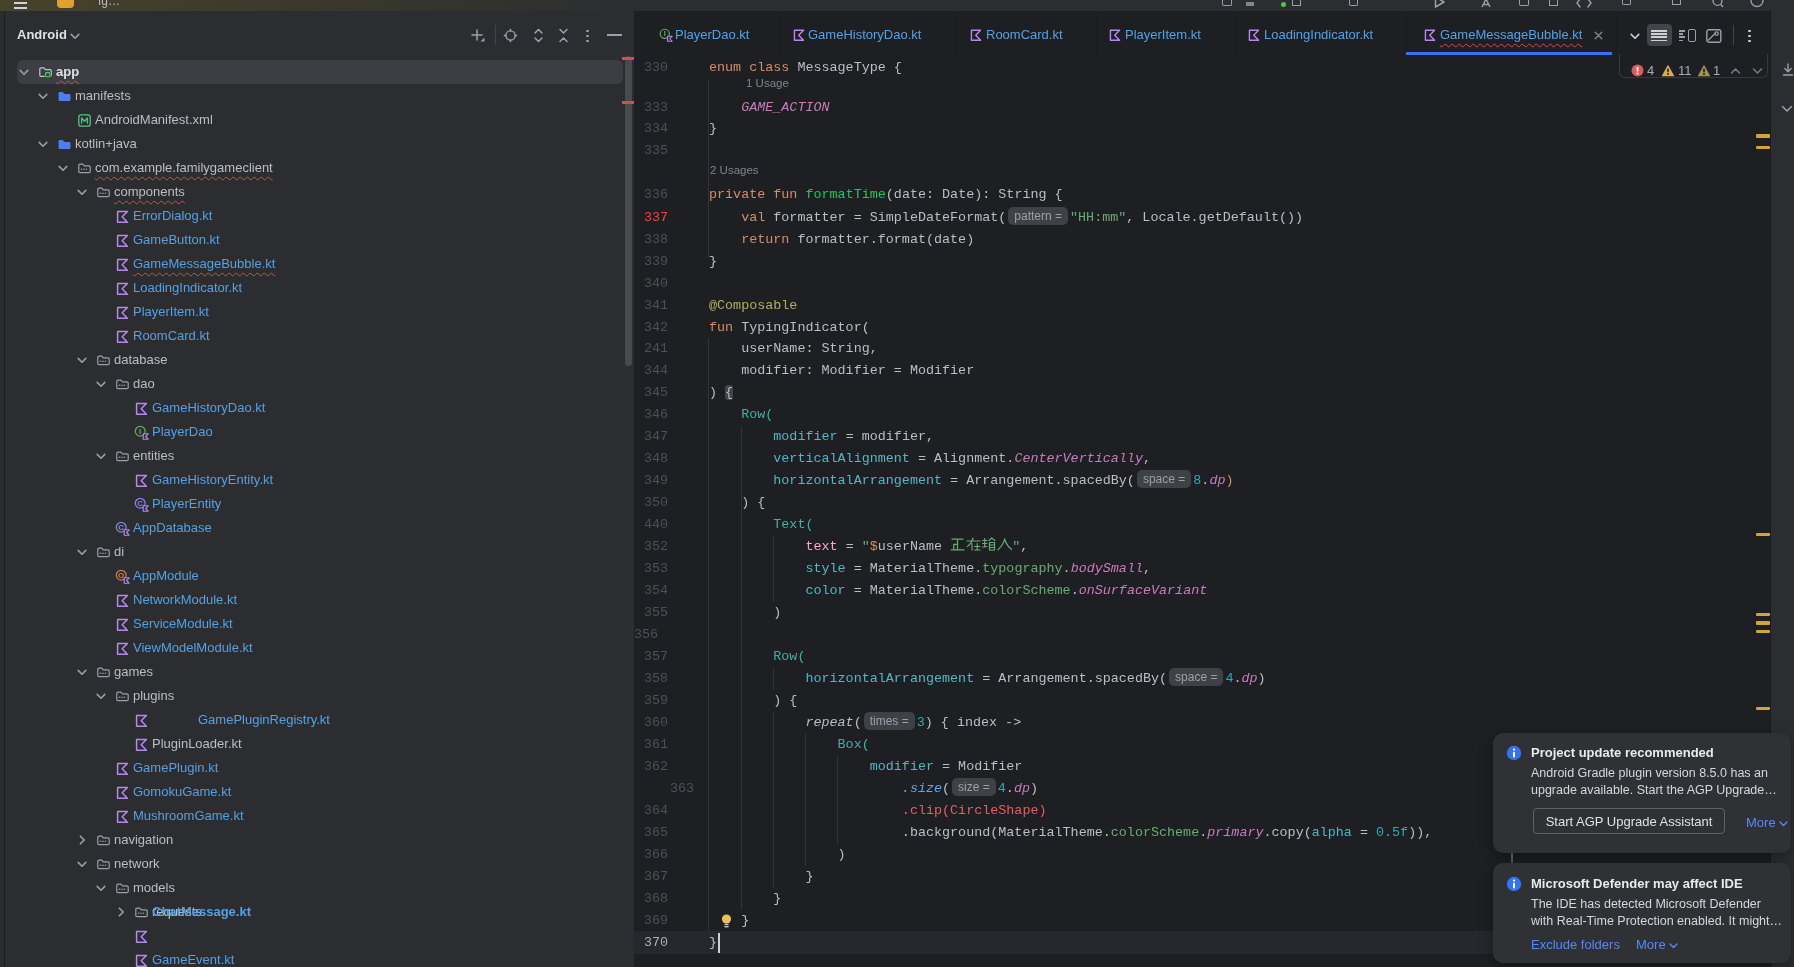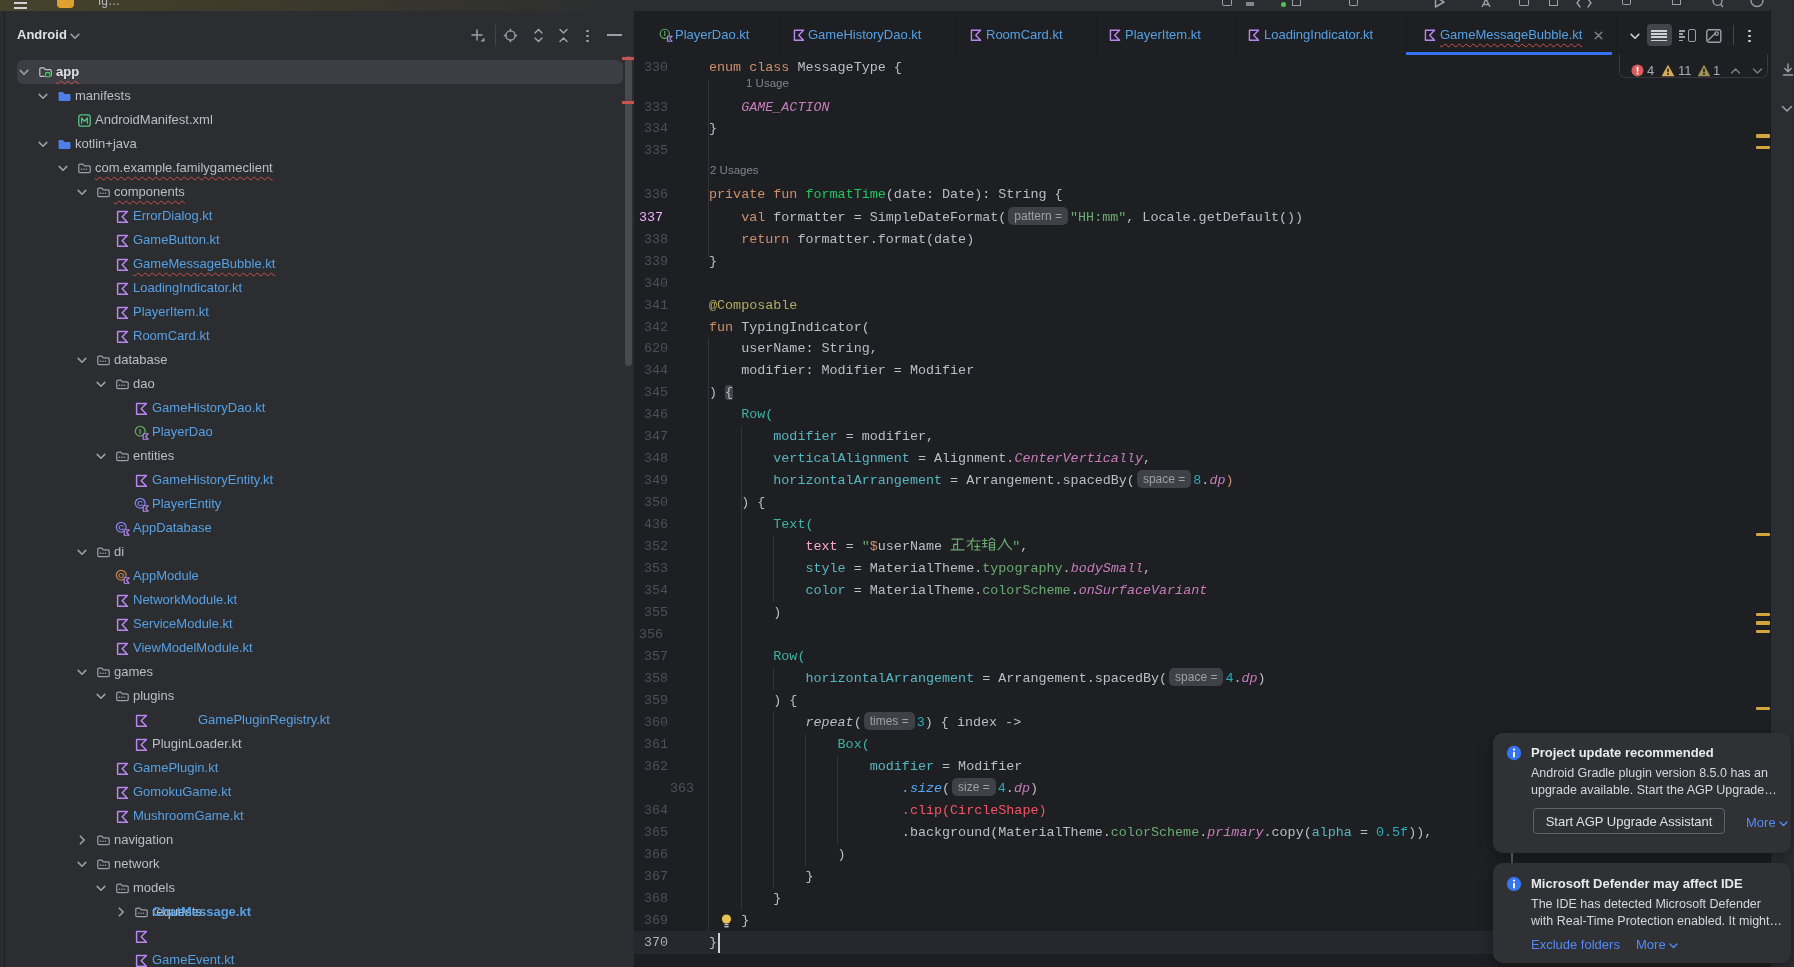--- a/index.html
+++ b/index.html
@@ -351,66 +351,66 @@
 <div class="cl" style="top:57px"><span style="color:#cf8e6d;">enum class</span> MessageType {</div>
 <div style="position:absolute;left:746px;top:77px;height:18px;line-height:18px;font:11.5px 'Liberation Sans',sans-serif;color:#7f858d">1 Usage</div>
 <div style="position:absolute;left:634px;top:97px;width:34px;height:22px;line-height:22px;text-align:right;font-family:'Liberation Mono',monospace;font-size:13.4px;color:#4b5059">333</div>
 <div class="cl" style="top:97px">    <span style="color:#c77dbb;font-style:italic;">GAME_ACTION</span></div>
 <div style="position:absolute;left:634px;top:118px;width:34px;height:22px;line-height:22px;text-align:right;font-family:'Liberation Mono',monospace;font-size:13.4px;color:#4b5059">334</div>
 <div class="cl" style="top:118px">}</div>
 <div style="position:absolute;left:634px;top:140px;width:34px;height:22px;line-height:22px;text-align:right;font-family:'Liberation Mono',monospace;font-size:13.4px;color:#4b5059">335</div>
 <div style="position:absolute;left:710px;top:164px;height:18px;line-height:18px;font:11.5px 'Liberation Sans',sans-serif;color:#7f858d">2 Usages</div>
 <div style="position:absolute;left:634px;top:184px;width:34px;height:22px;line-height:22px;text-align:right;font-family:'Liberation Mono',monospace;font-size:13.4px;color:#4b5059">336</div>
 <div class="cl" style="top:184px"><span style="color:#cf8e6d;">private fun</span> <span style="color:#22c55e;">formatTime</span>(date: Date): String {</div>
-<div style="position:absolute;left:634px;top:207px;width:34px;height:22px;line-height:22px;text-align:center;font-family:'Liberation Mono',monospace;font-size:13.4px;color:#f0abfc">337</div>
+<div style="position:absolute;left:634px;top:207px;width:34px;height:22px;line-height:22px;text-align:right;font-family:'Liberation Mono',monospace;font-size:13.4px;color:#ef4444">337</div>
 <div class="cl" style="top:207px">    <span style="color:#cf8e6d;">val</span> formatter = SimpleDateFormat(<span style="display:inline-block;background:#3e4146;color:#9da0a8;font:12px/16px 'Liberation Sans',sans-serif;border-radius:5px;padding:1px 6px;margin:0 2px;vertical-align:1px">pattern =</span><span style="color:#6aab73;">"HH:mm"</span>, Locale.getDefault())</div>
 <div style="position:absolute;left:634px;top:229px;width:34px;height:22px;line-height:22px;text-align:right;font-family:'Liberation Mono',monospace;font-size:13.4px;color:#4b5059">338</div>
 <div class="cl" style="top:229px">    <span style="color:#cf8e6d;">return</span> formatter.format(date)</div>
 <div style="position:absolute;left:634px;top:251px;width:34px;height:22px;line-height:22px;text-align:right;font-family:'Liberation Mono',monospace;font-size:13.4px;color:#4b5059">339</div>
 <div class="cl" style="top:251px">}</div>
 <div style="position:absolute;left:634px;top:273px;width:34px;height:22px;line-height:22px;text-align:right;font-family:'Liberation Mono',monospace;font-size:13.4px;color:#4b5059">340</div>
 <div style="position:absolute;left:634px;top:295px;width:34px;height:22px;line-height:22px;text-align:right;font-family:'Liberation Mono',monospace;font-size:13.4px;color:#4b5059">341</div>
 <div class="cl" style="top:295px"><span style="color:#b3ae60;">@Composable</span></div>
 <div style="position:absolute;left:634px;top:317px;width:34px;height:22px;line-height:22px;text-align:right;font-family:'Liberation Mono',monospace;font-size:13.4px;color:#4b5059">342</div>
 <div class="cl" style="top:317px"><span style="color:#cf8e6d;">fun</span> TypingIndicator(</div>
-<div style="position:absolute;left:634px;top:338px;width:34px;height:22px;line-height:22px;text-align:right;font-family:'Liberation Mono',monospace;font-size:13.4px;color:#4b5059">620</div>
+<div style="position:absolute;left:634px;top:338px;width:34px;height:22px;line-height:22px;text-align:right;font-family:'Liberation Mono',monospace;font-size:13.4px;color:#4b5059">241</div>
 <div class="cl" style="top:338px">    userName: String,</div>
 <div style="position:absolute;left:634px;top:360px;width:34px;height:22px;line-height:22px;text-align:right;font-family:'Liberation Mono',monospace;font-size:13.4px;color:#4b5059">344</div>
 <div class="cl" style="top:360px">    modifier: Modifier = Modifier</div>
 <div style="position:absolute;left:634px;top:382px;width:34px;height:22px;line-height:22px;text-align:right;font-family:'Liberation Mono',monospace;font-size:13.4px;color:#4b5059">345</div>
 <div class="cl" style="top:382px">) <span style="background:#43454a;border-radius:3px;">{</span></div>
 <div style="position:absolute;left:634px;top:404px;width:34px;height:22px;line-height:22px;text-align:right;font-family:'Liberation Mono',monospace;font-size:13.4px;color:#4b5059">346</div>
 <div class="cl" style="top:404px">    <span style="color:#3cb3a3;">Row(</span></div>
 <div style="position:absolute;left:634px;top:426px;width:34px;height:22px;line-height:22px;text-align:right;font-family:'Liberation Mono',monospace;font-size:13.4px;color:#4b5059">347</div>
 <div class="cl" style="top:426px">        <span style="color:#56b6c2;">modifier</span> = modifier,</div>
 <div style="position:absolute;left:634px;top:448px;width:34px;height:22px;line-height:22px;text-align:right;font-family:'Liberation Mono',monospace;font-size:13.4px;color:#4b5059">348</div>
 <div class="cl" style="top:448px">        <span style="color:#56b6c2;">verticalAlignment</span> = Alignment.<span style="color:#c77dbb;font-style:italic;">CenterVertically</span>,</div>
 <div style="position:absolute;left:634px;top:470px;width:34px;height:22px;line-height:22px;text-align:right;font-family:'Liberation Mono',monospace;font-size:13.4px;color:#4b5059">349</div>
 <div class="cl" style="top:470px">        <span style="color:#56b6c2;">horizontalArrangement</span> = Arrangement.spacedBy(<span style="display:inline-block;background:#3e4146;color:#9da0a8;font:12px/16px 'Liberation Sans',sans-serif;border-radius:5px;padding:1px 6px;margin:0 2px;vertical-align:1px">space =</span><span style="color:#2aacb8;">8</span>.<span style="color:#c77dbb;font-style:italic;">dp</span><span style="color:#cf8e6d;">)</span></div>
 <div style="position:absolute;left:634px;top:492px;width:34px;height:22px;line-height:22px;text-align:right;font-family:'Liberation Mono',monospace;font-size:13.4px;color:#4b5059">350</div>
 <div class="cl" style="top:492px">    ) {</div>
-<div style="position:absolute;left:634px;top:514px;width:34px;height:22px;line-height:22px;text-align:right;font-family:'Liberation Mono',monospace;font-size:13.4px;color:#4b5059">436</div>
+<div style="position:absolute;left:634px;top:514px;width:34px;height:22px;line-height:22px;text-align:right;font-family:'Liberation Mono',monospace;font-size:13.4px;color:#4b5059">440</div>
 <div class="cl" style="top:514px">        <span style="color:#3cb3a3;">Text(</span></div>
 <div style="position:absolute;left:634px;top:536px;width:34px;height:22px;line-height:22px;text-align:right;font-family:'Liberation Mono',monospace;font-size:13.4px;color:#4b5059">352</div>
 <div class="cl" style="top:536px">            <span style="color:#f9a8d4;">text</span> = <span style="color:#6aab73;">"</span><span style="color:#cf8e6d;">$</span>userName<span style="color:#6aab73;"> </span><svg style="vertical-align:-2px" width="15.5" height="15" viewBox="0 0 15.5 15">
       <path d="M2 2.2 H13 M7.5 2.2 V12.8 M1 12.8 H14 M3.8 7.3 H7.5 M3.8 7.3 V12.8" fill="none" stroke="#6aab73" stroke-width="1.2" stroke-linecap="round"></path>
     </svg><svg style="vertical-align:-2px" width="15.5" height="15" viewBox="0 0 15.5 15">
       <path d="M1 4 H14 M7.2 1 C6 4.5 3.5 8 1.5 9.5 M6 6.5 V13 M8.5 9.5 H14 M11.2 6.5 V13 M8.5 13 H14" fill="none" stroke="#6aab73" stroke-width="1.2" stroke-linecap="round"></path>
     </svg><svg style="vertical-align:-2px" width="15.5" height="15" viewBox="0 0 15.5 15">
       <path d="M1.5 3.5 H6 M3.7 1.5 V10 M1.5 6.5 H6 M1.5 10 L6 9.5 M8 3.5 L10.8 1 L13.8 3.5 M8.5 5.5 H13.5 M8.5 5.5 V13 M13.5 5.5 V13 M8.5 8 H13.5 M8.5 10.5 H13.5 M8.5 13 H13.5" fill="none" stroke="#6aab73" stroke-width="1.2" stroke-linecap="round"></path>
     </svg><svg style="vertical-align:-2px" width="15.5" height="15" viewBox="0 0 15.5 15">
       <path d="M7.8 1.5 C7 5.5 4 10 1 12.8 M8 3 C9.2 7 12 10.5 15 12.8" fill="none" stroke="#6aab73" stroke-width="1.2" stroke-linecap="round"></path>
     </svg><span style="color:#6aab73;">"</span>,</div>
 <div style="position:absolute;left:634px;top:558px;width:34px;height:22px;line-height:22px;text-align:right;font-family:'Liberation Mono',monospace;font-size:13.4px;color:#4b5059">353</div>
 <div class="cl" style="top:558px">            <span style="color:#56b6c2;">style</span> = MaterialTheme.<span style="color:#6aab73;">typography</span>.<span style="color:#c77dbb;font-style:italic;">bodySmall</span>,</div>
 <div style="position:absolute;left:634px;top:580px;width:34px;height:22px;line-height:22px;text-align:right;font-family:'Liberation Mono',monospace;font-size:13.4px;color:#4b5059">354</div>
 <div class="cl" style="top:580px">            <span style="color:#56b6c2;">color</span> = MaterialTheme.<span style="color:#6aab73;">colorScheme</span>.<span style="color:#c77dbb;font-style:italic;">onSurfaceVariant</span></div>
 <div style="position:absolute;left:634px;top:602px;width:34px;height:22px;line-height:22px;text-align:right;font-family:'Liberation Mono',monospace;font-size:13.4px;color:#4b5059">355</div>
 <div class="cl" style="top:602px">        )</div>
-<div style="position:absolute;left:634px;top:624px;width:34px;height:22px;line-height:22px;text-align:center;font-family:'Liberation Mono',monospace;font-size:13.4px;color:#4b5059">356</div>
+<div style="position:absolute;left:634px;top:624px;width:34px;height:22px;line-height:22px;text-align:left;font-family:'Liberation Mono',monospace;font-size:13.4px;color:#4b5059">356</div>
 <div style="position:absolute;left:634px;top:646px;width:34px;height:22px;line-height:22px;text-align:right;font-family:'Liberation Mono',monospace;font-size:13.4px;color:#4b5059">357</div>
 <div class="cl" style="top:646px">        <span style="color:#3cb3a3;">Row(</span></div>
 <div style="position:absolute;left:634px;top:668px;width:34px;height:22px;line-height:22px;text-align:right;font-family:'Liberation Mono',monospace;font-size:13.4px;color:#4b5059">358</div>
 <div class="cl" style="top:668px">            <span style="color:#56b6c2;">horizontalArrangement</span> = Arrangement.spacedBy(<span style="display:inline-block;background:#3e4146;color:#9da0a8;font:12px/16px 'Liberation Sans',sans-serif;border-radius:5px;padding:1px 6px;margin:0 2px;vertical-align:1px">space =</span><span style="color:#2aacb8;">4</span>.<span style="color:#c77dbb;font-style:italic;">dp</span>)</div>
 <div style="position:absolute;left:634px;top:690px;width:34px;height:22px;line-height:22px;text-align:right;font-family:'Liberation Mono',monospace;font-size:13.4px;color:#4b5059">359</div>
 <div class="cl" style="top:690px">        ) {</div>
 <div style="position:absolute;left:634px;top:712px;width:34px;height:22px;line-height:22px;text-align:right;font-family:'Liberation Mono',monospace;font-size:13.4px;color:#4b5059">360</div>
 <div class="cl" style="top:712px">            <span style="color:#bcbec4;font-style:italic;">repeat</span>(<span style="display:inline-block;background:#3e4146;color:#9da0a8;font:12px/16px 'Liberation Sans',sans-serif;border-radius:5px;padding:1px 6px;margin:0 2px;vertical-align:1px">times =</span><span style="color:#2aacb8;">3</span>) { index -&gt;</div>
 <div style="position:absolute;left:634px;top:734px;width:34px;height:22px;line-height:22px;text-align:right;font-family:'Liberation Mono',monospace;font-size:13.4px;color:#4b5059">361</div>
 <div class="cl" style="top:734px">                <span style="color:#3cb3a3;">Box(</span></div>

